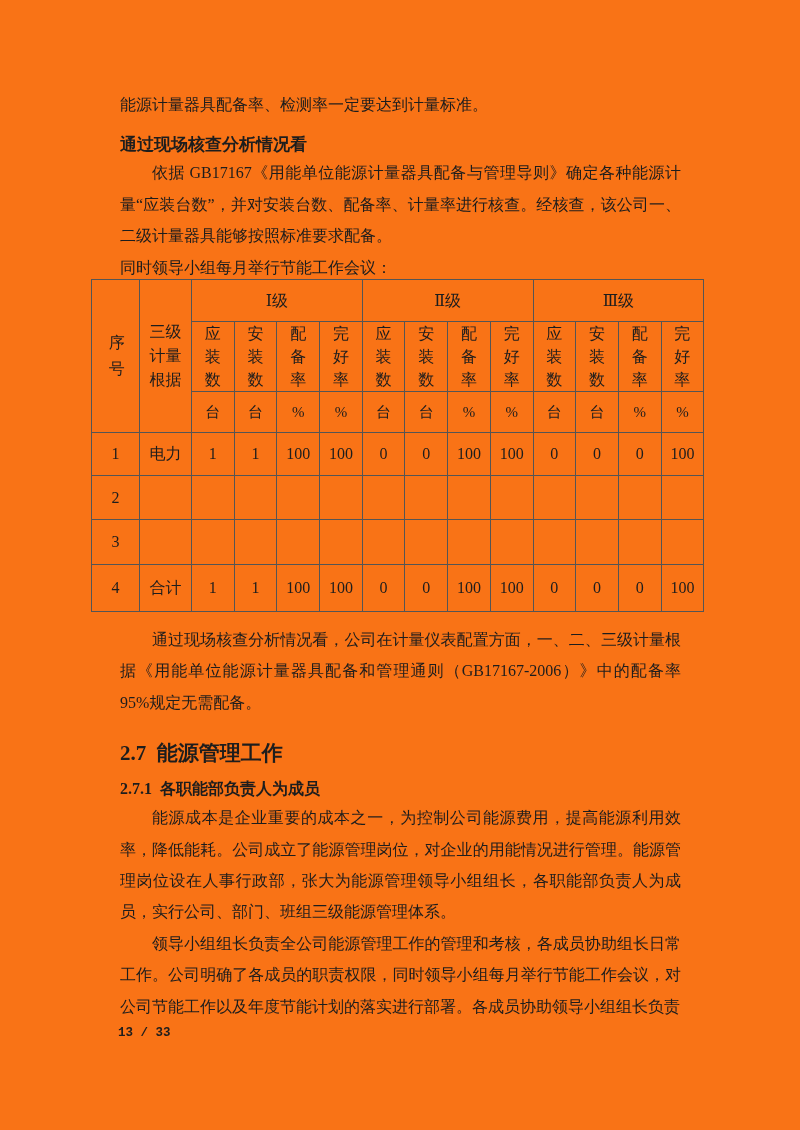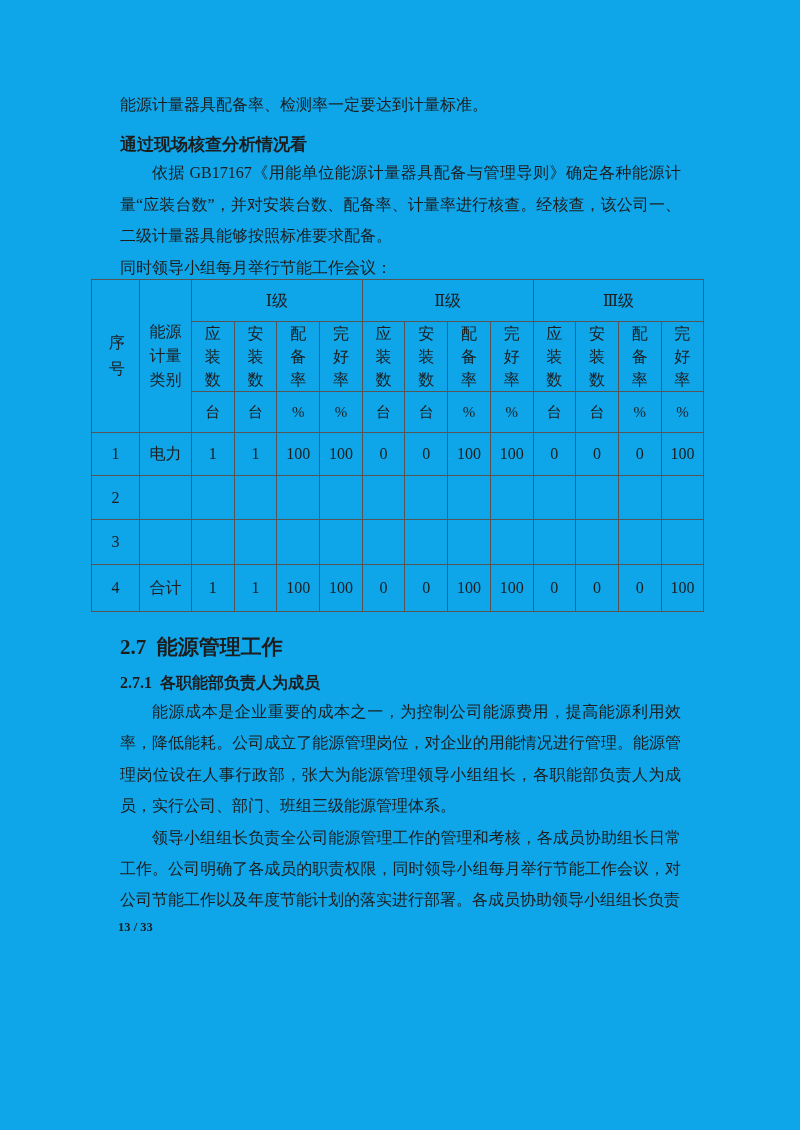--- a/index.html
+++ b/index.html
@@ -1,20 +1,20 @@
 <!DOCTYPE html>
 <html><head>
 <meta charset="utf-8">
 <style>
   html, body { margin: 0; padding: 0; background: #ffffff; }
   .page {
     position: relative;
     width: 800px;
     height: 1130px;
-    background: #0ea5e9;
+    background: #f97316;
     font-family: "Liberation Serif", "DejaVu Serif", serif;
     color: #1d1d1d;
     overflow: hidden;
   }
   .content { position: absolute; left: 91px; top: 0; width: 620px; }
 
   .para {
     margin: 0 0 0 29px;
     width: 561px;
     font-size: 16px;
@@ -75,20 +75,21 @@
 
   .v1 { display: inline-block; width: 1.15em; word-break: break-all; line-height: 23px; text-align: center; }
   .v2 { display: inline-block; width: 2.3em; word-break: break-all; line-height: 24px; text-align: center; }
   .seqv { display: inline-block; width: 1.15em; word-break: break-all; line-height: 26px; text-align: right; }
 
   .footer {
     margin: 4px 0 0 27px;
     font-size: 12.5px;
     line-height: 15px;
     font-weight: bold;
+    font-family: Liberation Mono, monospace;
   }
 </style>
 </head>
 <body>
 
 <div class="page">
   <div class="content">
 
     <p class="para first">能源计量器具配备率、检测率一定要达到计量标准。</p>
 
@@ -111,21 +112,21 @@
           <col style="width:42.7px">
           <col style="width:42.7px">
         <col style="width:42.7px">
           <col style="width:42.7px">
           <col style="width:42.7px">
           <col style="width:42.6px">
       </colgroup>
       <tbody>
           <tr class="r-group">
         <td rowspan="3"><span class="seqv">序号</span></td>
-        <td rowspan="3"><span class="v2">能源计量类别</span></td>
+        <td rowspan="3"><span class="v2">三级计量根据</span></td>
         <td colspan="4">Ⅰ级</td>
         <td colspan="4">Ⅱ级</td>
         <td colspan="4">Ⅲ级</td>
       </tr>
       <tr class="r-sub">
         <td><span class="v1">应装数</span></td>
         <td><span class="v1">安装数</span></td>
         <td><span class="v1">配备率</span></td>
         <td><span class="v1">完好率</span></td>
         <td><span class="v1">应装数</span></td>
@@ -211,20 +212,21 @@
         <td>100</td>
         <td>100</td>
         <td>0</td>
         <td>0</td>
         <td>0</td>
         <td>100</td>
       </tr>
     </tbody>
       </table>
 
+    <p class="para indent after-table">通过现场核查分析情况看，公司在计量仪表配置方面，一、二、三级计量根据《用能单位能源计量器具配备和管理通则（GB17167-2006）》中的配备率 95%规定无需配备。</p>
 
     <div class="h-section">2.7  能源管理工作</div>
 
     <div class="h-subsection">2.7.1  各职能部负责人为成员</div>
 
     <p class="para indent">能源成本是企业重要的成本之一，为控制公司能源费用，提高能源利用效率，降低能耗。公司成立了能源管理岗位，对企业的用能情况进行管理。能源管理岗位设在人事行政部，张大为能源管理领导小组组长，各职能部负责人为成员，实行公司、部门、班组三级能源管理体系。</p>
 
     <p class="para indent">领导小组组长负责全公司能源管理工作的管理和考核，各成员协助组长日常工作。公司明确了各成员的职责权限，同时领导小组每月举行节能工作会议，对公司节能工作以及年度节能计划的落实进行部署。各成员协助领导小组组长负责</p>
 
     <div class="footer">13 / 33</div>

